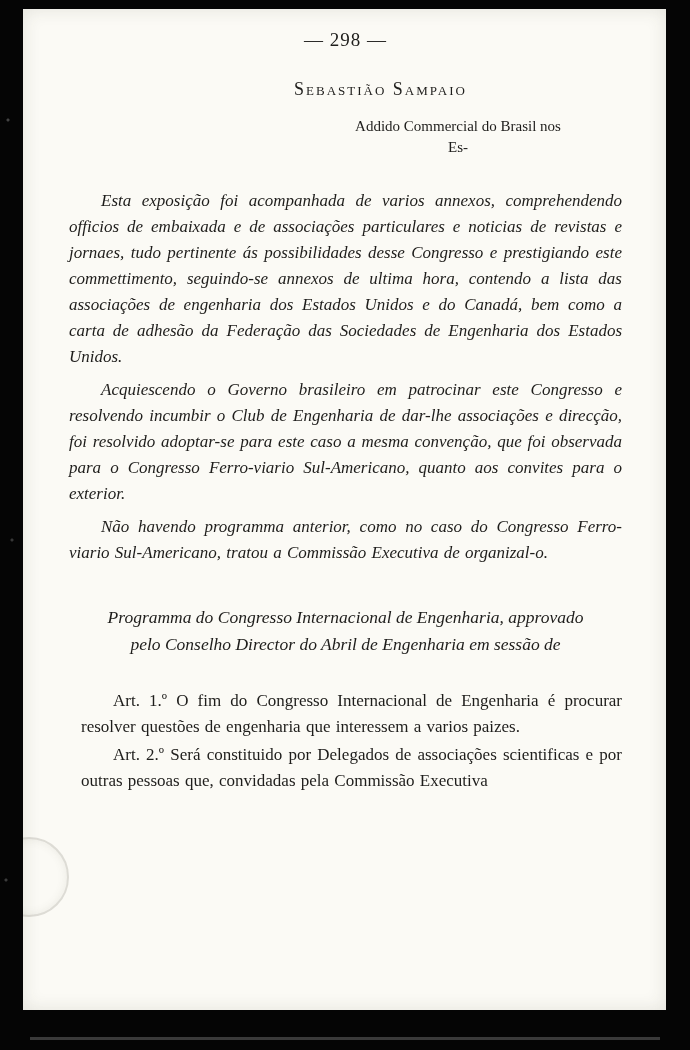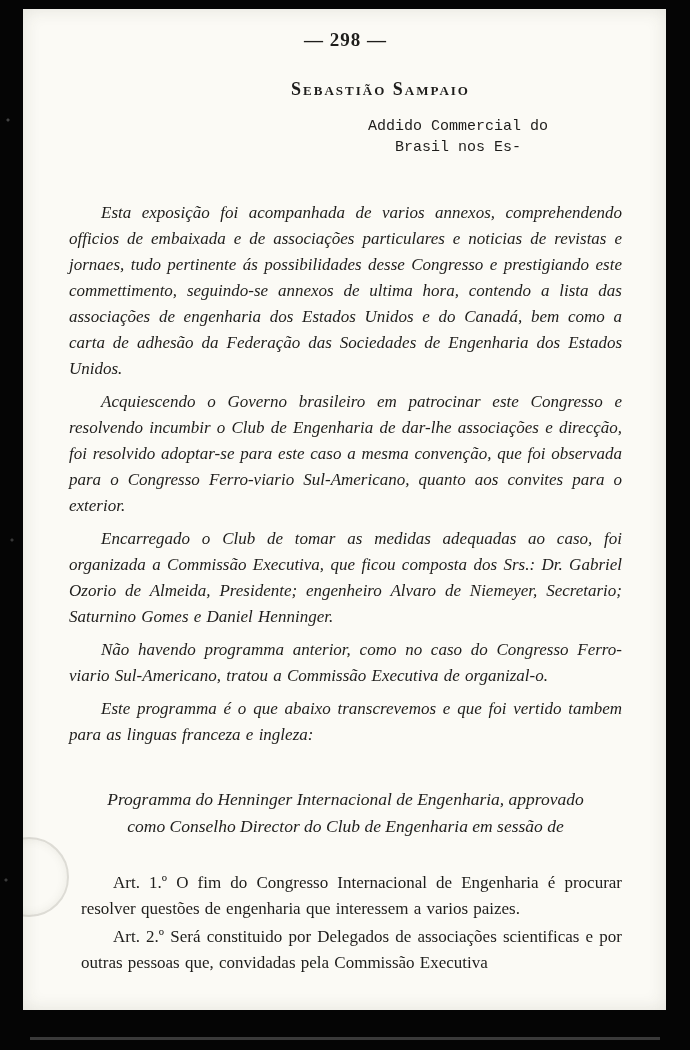--- a/index.html
+++ b/index.html
@@ -21,48 +21,46 @@
     background: #fbfaf5;
     color: #1e1d1b;
     overflow: hidden;
     box-shadow: inset 0 0 18px rgba(60,55,45,0.12);
   }
   .content {
     padding: 10px 44px 0 46px;
   }
   .page-number {
     text-align: center;
-    font-weight: bold;
+    font-weight: normal;
     font-size: 19px;
     letter-spacing: 1px;
     margin: 10px 0 28px 0;
   }
   p.para {
     font-size: 17px;
     line-height: 1.53;
     text-align: justify;
     margin: 0 0 7px 0;
     word-spacing: 1px;
   }
   p.no-indent { text-indent: 0; }
   p.indent { text-indent: 32px; font-style: italic; }
   .signature-name {
     font-variant: small-caps;
     font-size: 18px;
     letter-spacing: 2px;
     text-align: center;
     margin: 18px 120px 0 190px;
-    font-weight: bold;
   }
   .signature-title {
     font-size: 15px;
     line-height: 1.4;
     text-align: center;
-    margin: 16px 60px 16px 285px;
-    font-family: Liberation Mono, monospace;
+    margin: 16px 60px 4px 285px;
   }
   .gap-after-signature { height: 26px; }
   .programme-heading {
     font-style: italic;
     font-size: 17.5px;
     line-height: 1.55;
     text-align: center;
     margin: 38px 0 30px 0;
   }
   p.article {
@@ -118,29 +116,27 @@
     <div class="signature-title">
       <div>Addido Commercial do Brasil nos Es-</div>
     </div>
 
     <div class="gap-after-signature"></div>
 
     <p class="para indent">Esta exposição foi acompanhada de varios annexos, comprehendendo officios de embaixada e de associações particulares e noticias de revistas e jornaes, tudo pertinente ás possibilidades desse Congresso e prestigiando este commettimento, seguindo-se annexos de ultima hora, contendo a lista das associações de engenharia dos Estados Unidos e do Canadá, bem como a carta de adhesão da Federação das Sociedades de Engenharia dos Estados Unidos.</p>
 
     <p class="para indent">Acquiescendo o Governo brasileiro em patrocinar este Congresso e resolvendo incumbir o Club de Engenharia de dar-lhe associações e direcção, foi resolvido adoptar-se para este caso a mesma convenção, que foi observada para o Congresso Ferro-viario Sul-Americano, quanto aos convites para o exterior.</p>
 
-    <p class="para indent">Encarregado o Club de tomar as medidas adequadas ao caso, foi organizada a Commissão Executiva, que ficou composta dos Srs.: Dr. Gabriel Ozorio de Almeida, Presidente; engenheiro Alvaro de Niemeyer, Secretario; Saturnino Gomes e Daniel Henninger.</p>
 
     <p class="para indent">Não havendo programma anterior, como no caso do Congresso Ferro-viario Sul-Americano, tratou a Commissão Executiva de organizal-o.</p>
 
-    <p class="para indent">Este programma é o que abaixo transcrevemos e que foi vertido tambem para as linguas franceza e ingleza:</p>
 
     <div class="programme-heading">
-      <div>Programma do Henninger Internacional de Engenharia, approvado</div>
-      <div>como Conselho Director do Club de Engenharia em sessão de</div>
+      <div>Programma do Congresso Internacional de Engenharia, approvado</div>
+      <div>pelo Conselho Director do Abril de Engenharia em sessão de</div>
     </div>
 
     <p class="article">Art. 1.º O fim do Congresso Internacional de Engenharia é procurar resolver questões de engenharia que interessem a varios paizes.</p>
 
     <p class="article">Art. 2.º Será constituido por Delegados de associações scientificas e por outras pessoas que, convidadas pela Commissão Executiva</p>
 
   </div>
 
   <div class="stamp-artifact"></div>
 </div>

